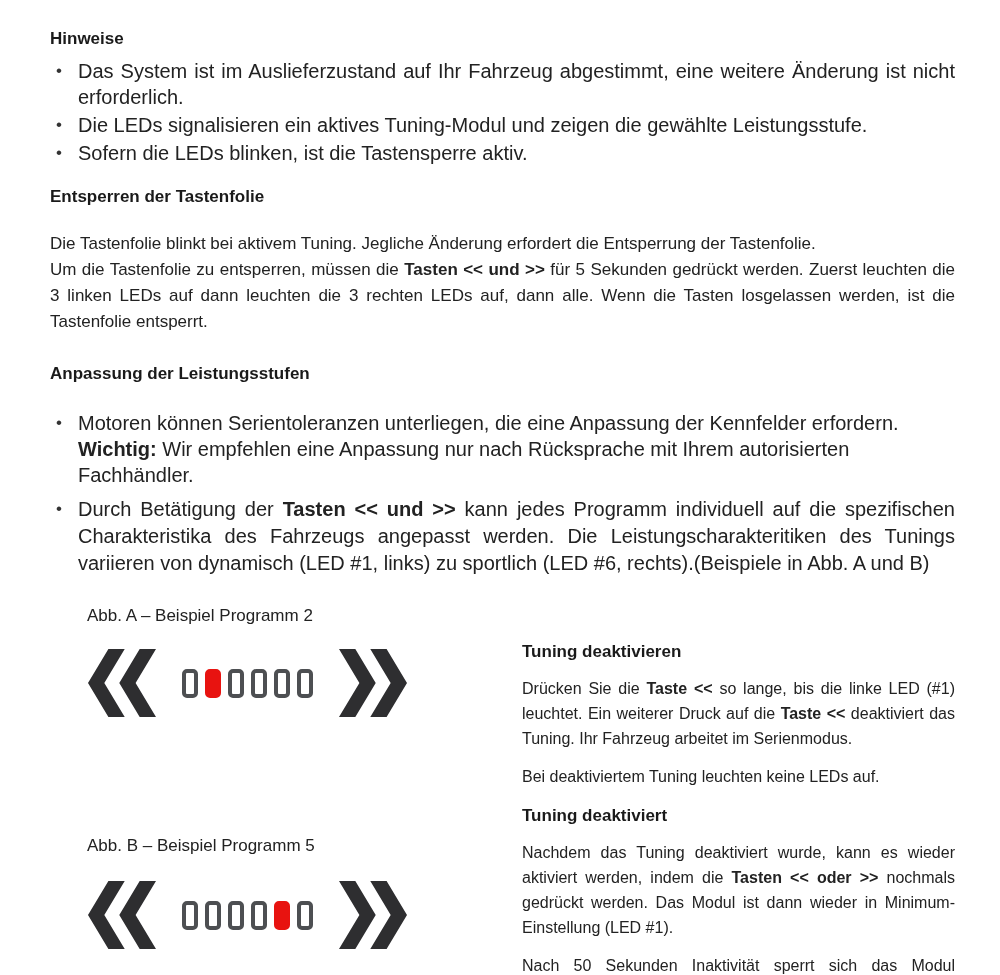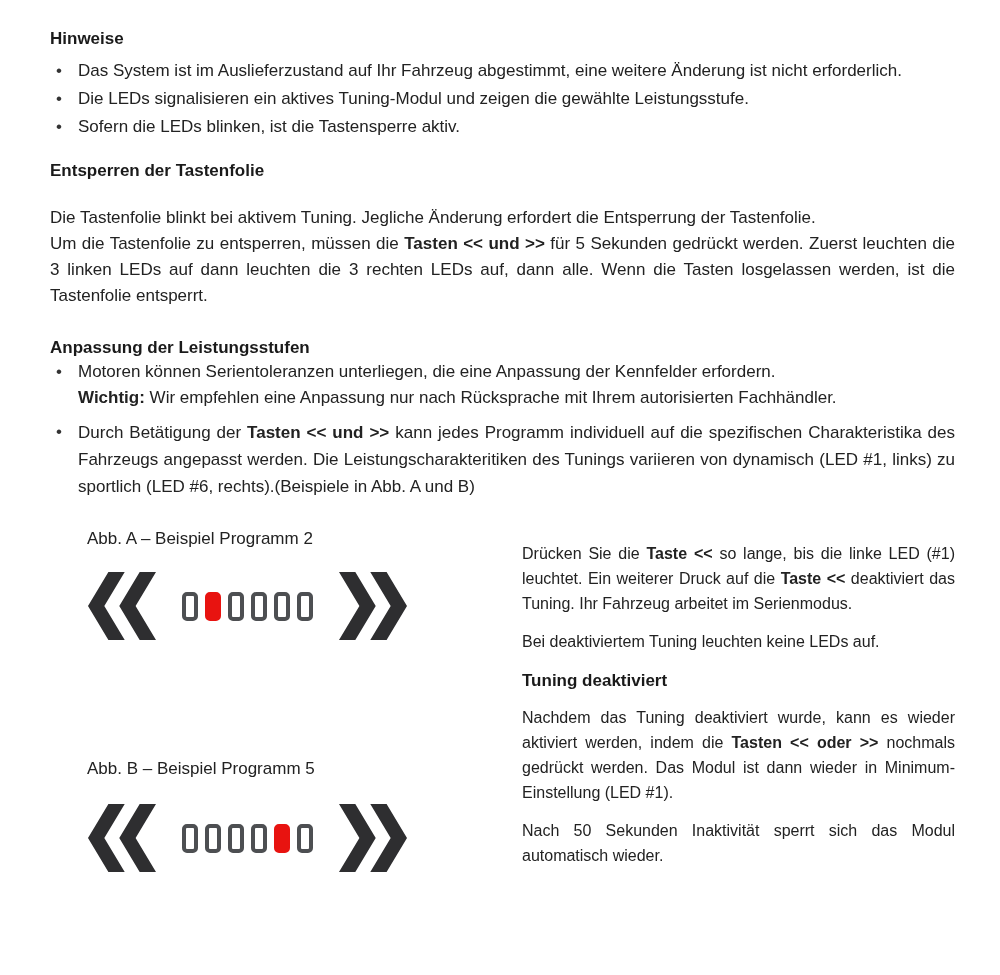--- a/index.html
+++ b/index.html
@@ -14,33 +14,33 @@
     width:1000px;height:975px;overflow:hidden;
     font-family:"Liberation Sans",sans-serif;
     color:var(--text);
   }
   .page{width:1000px;height:869px;padding:28px 45px 0 50px;}
   .sec-title{font-size:17px;font-weight:700;margin:0;line-height:22px;color:#1a1a1a;}
   
   ul.bullets{list-style:none;margin:8px 0 0;padding:0;}
   ul.bullets li{
     position:relative;padding-left:28px;margin:0 0 2px;
-    font-size:17px;line-height:26px;
+    font-size:20px;line-height:26px;
   }
   ul.bullets li::before{
     content:"\2022";position:absolute;left:6px;top:0;
     font-size:17px;line-height:26px;color:#333;
   }
   .just{text-align:justify;}
   p.body{font-size:17px;line-height:26px;margin:0;}
   
   #sec-entsperren{margin-top:20px;}
   #sec-entsperren .body-block{margin-top:23px;}
   #sec-anpassung{margin-top:28px;}
-  #sec-anpassung ul.bullets{margin-top:0;}
+  #sec-anpassung ul.bullets{margin-top:25px;}
   #sec-anpassung li.b2{margin-top:8px;line-height:27px;}
   
   .two-col{display:flex;margin-top:28px;margin-left:37px;}
   .col-left{width:425px;flex:none;}
   .col-right{flex:1;margin-left:10px;}
   .fig-label{font-size:17px;line-height:22px;margin:0;}
   .fig-label.b{margin-top:118px;}
   .led-graphic{margin-top:22px;display:flex;align-items:center;}
   .led-graphic.b{margin-top:24px;}
   .chevron{width:70px;height:68px;flex:none;color:var(--chevron);}
@@ -125,20 +125,21 @@
             <div class="led"></div>
           </div>
         <svg class="chevron right" viewBox="0 0 100 100" aria-hidden="true">
           <polygon points="30,0 54,0 24,50 54,100 30,100 0,50" fill="currentColor"></polygon>
           <polygon points="76,0 100,0 70,50 100,100 76,100 46,50" fill="currentColor"></polygon>
         </svg>
       </div>
     </div>
 
     <div class="col-right">
+      <h3 class="sec-title first">Tuning deaktivieren</h3>
       <p class="rbody just"><span>Drücken Sie die </span><b>Taste &lt;&lt;</b><span> so lange, bis die linke LED (#1) leuchtet. Ein weiterer Druck auf die </span><b>Taste &lt;&lt;</b><span> deaktiviert das Tuning. Ihr Fahrzeug arbeitet im Serienmodus.</span></p>
       <p class="rbody">Bei deaktiviertem Tuning leuchten keine LEDs auf.</p>
 
       <h3 class="sec-title second">Tuning deaktiviert</h3>
       <p class="rbody just"><span>Nachdem das Tuning deaktiviert wurde, kann es wieder aktiviert werden, indem die </span><b>Tasten &lt;&lt; oder &gt;&gt;</b><span> nochmals gedrückt werden. Das Modul ist dann wieder in Minimum-Einstellung (LED #1).</span></p>
       <p class="rbody just">Nach 50 Sekunden Inaktivität sperrt sich das Modul automatisch wieder.</p>
     </div>
 
   </section>
 </div>

